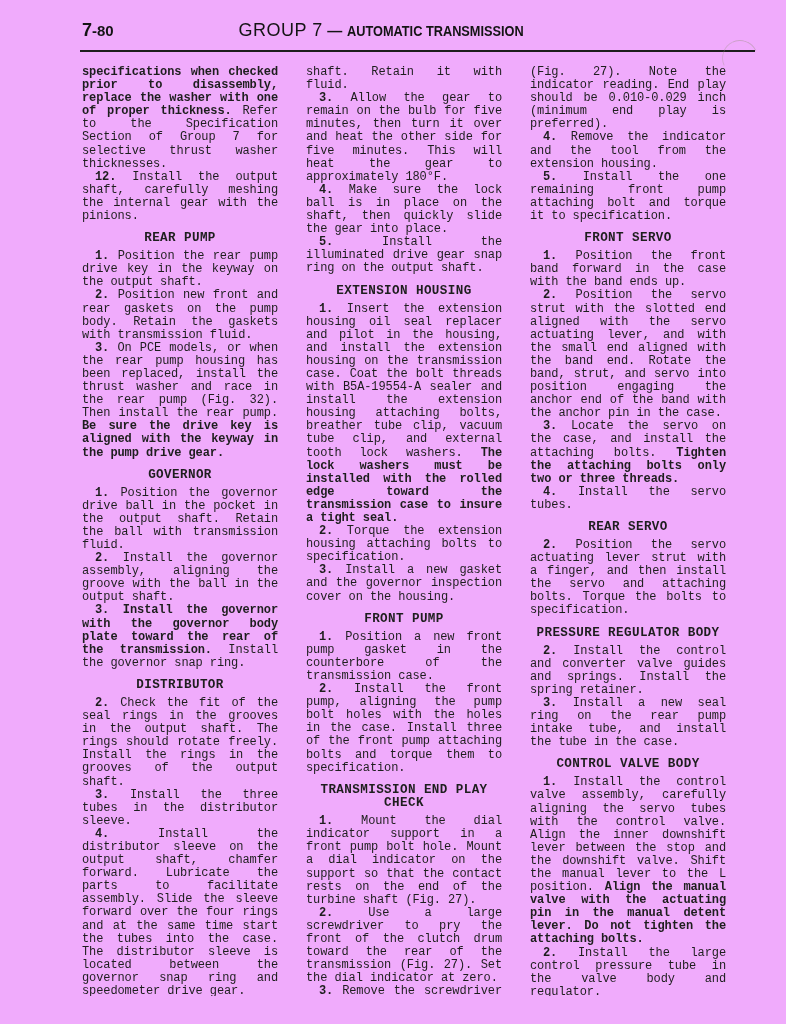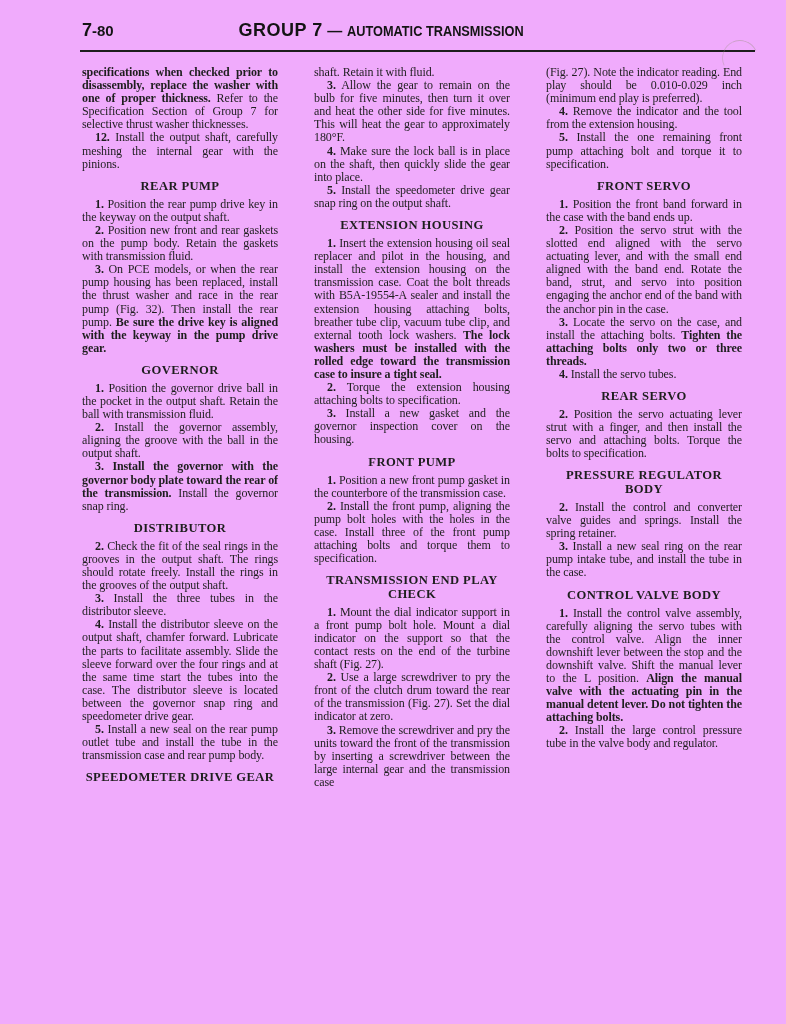--- a/index.html
+++ b/index.html
@@ -32,36 +32,37 @@
   }
   .page-number .big { font-size: 18px; }
   .header-title {
     position: absolute; left: 0; right: 0; top: 20px;
     text-align: center;
     font-family: "Liberation Sans", sans-serif;
     color: #141414;
     white-space: nowrap;
   }
   .header-title .group {
-    font-size: 18px; font-weight: bold; letter-spacing: 0.5px;
+    font-size: 18px; font-weight: normal; letter-spacing: 0.5px;
   }
   .header-title .dash { font-size: 15px; font-weight: bold; }
   .header-title .rest {
     display: inline-block;
     font-size: 14.5px; font-weight: bold; letter-spacing: 0px;
     transform: scaleX(0.88); transform-origin: left center;
   }
   .rule {
     margin-left: 80px; margin-right: 31px;
     border-top: 2.6px solid #1d1d1d;
   }
   .content {
     display: flex;
-    gap: 36px;
+    gap: 28px;
     padding: 14px 0 0 82px;
+    font-family: Liberation Mono, monospace;
   }
   .col {
     width: 196px; min-width: 196px;
     height: 930px;
     overflow: hidden;
     text-align: justify;
     font-size: 12px;
     line-height: 13.1px;
     letter-spacing: -0.1px;
   }
@@ -110,21 +111,21 @@
         <p class="para indent"><span class="b">2.</span><span> Check the fit of the seal rings in the grooves in the output shaft. The rings should rotate freely. Install the rings in the grooves of the output shaft.</span></p>
         <p class="para indent"><span class="b">3.</span><span> Install the three tubes in the distributor sleeve.</span></p>
         <p class="para indent"><span class="b">4.</span><span> Install the distributor sleeve on the output shaft, chamfer forward. Lubricate the parts to facilitate assembly. Slide the sleeve forward over the four rings and at the same time start the tubes into the case. The distributor sleeve is located between the governor snap ring and speedometer drive gear.</span></p>
         <p class="para indent"><span class="b">5.</span><span> Install a new seal on the rear pump outlet tube and install the tube in the transmission case and rear pump body.</span></p>
         <h3 class="section-heading">SPEEDOMETER DRIVE GEAR</h3>
       </div>
     <div class="col">
         <p class="para"><span>shaft. Retain it with fluid.</span></p>
         <p class="para indent"><span class="b">3.</span><span> Allow the gear to remain on the bulb for five minutes, then turn it over and heat the other side for five minutes. This will heat the gear to approximately 180°F.</span></p>
         <p class="para indent"><span class="b">4.</span><span> Make sure the lock ball is in place on the shaft, then quickly slide the gear into place.</span></p>
-        <p class="para indent"><span class="b">5.</span><span> Install the speedometer drive gear snap ring on the output shaft.</span></p>
+        <p class="para indent"><span class="b">5.</span><span> Install the illuminated drive gear snap ring on the output shaft.</span></p>
         <h3 class="section-heading">EXTENSION HOUSING</h3>
         <p class="para indent"><span class="b">1.</span><span> Insert the extension housing oil seal replacer and pilot in the housing, and install the extension housing on the transmission case. Coat the bolt threads with B5A-19554-A sealer and install the extension housing attaching bolts, breather tube clip, vacuum tube clip, and external tooth lock washers. </span><span class="b">The lock washers must be installed with the rolled edge toward the transmission case to insure a tight seal.</span></p>
         <p class="para indent"><span class="b">2.</span><span> Torque the extension housing attaching bolts to specification.</span></p>
         <p class="para indent"><span class="b">3.</span><span> Install a new gasket and the governor inspection cover on the housing.</span></p>
         <h3 class="section-heading">FRONT PUMP</h3>
         <p class="para indent"><span class="b">1.</span><span> Position a new front pump gasket in the counterbore of the transmission case.</span></p>
         <p class="para indent"><span class="b">2.</span><span> Install the front pump, aligning the pump bolt holes with the holes in the case. Install three of the front pump attaching bolts and torque them to specification.</span></p>
         <h3 class="section-heading">TRANSMISSION END PLAY CHECK</h3>
         <p class="para indent"><span class="b">1.</span><span> Mount the dial indicator support in a front pump bolt hole. Mount a dial indicator on the support so that the contact rests on the end of the turbine shaft (Fig. 27).</span></p>
         <p class="para indent"><span class="b">2.</span><span> Use a large screwdriver to pry the front of the clutch drum toward the rear of the transmission (Fig. 27). Set the dial indicator at zero.</span></p>

